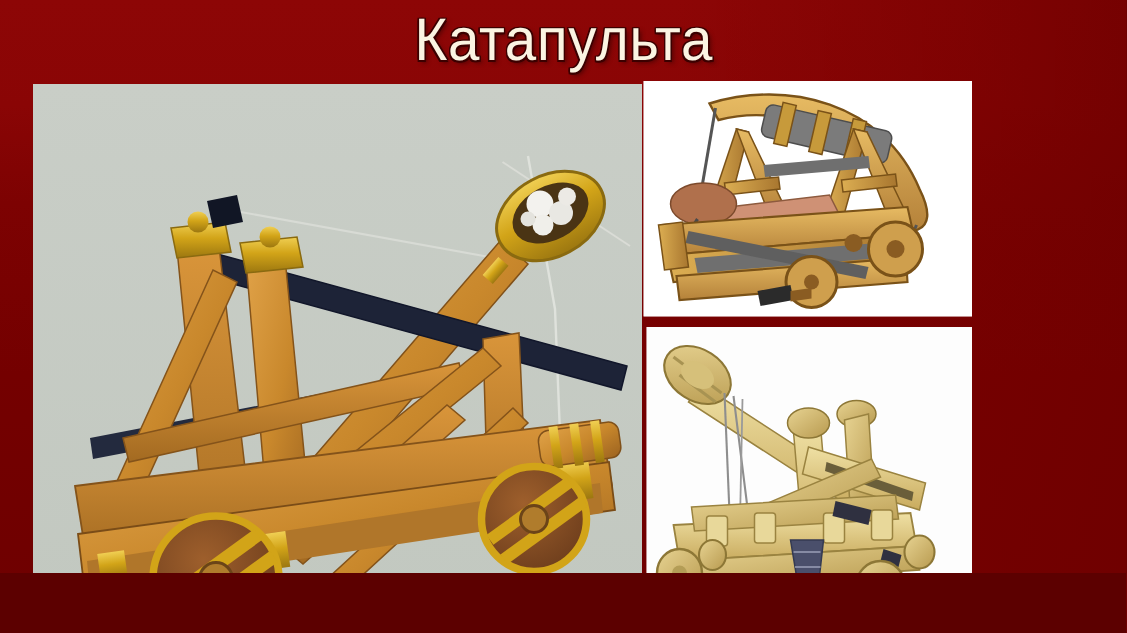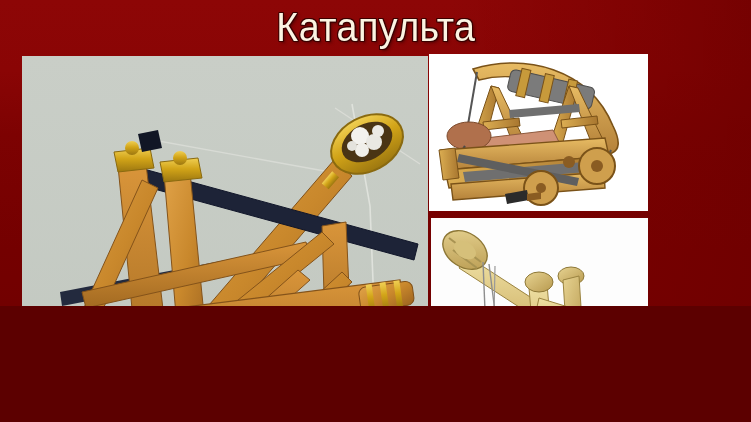--- a/index.html
+++ b/index.html
@@ -7,21 +7,21 @@
     padding: 0;
     background: #5c0000;
   }
   body {
     font-family: "Liberation Sans", sans-serif;
   }
 
   #slide {
     position: relative;
     width: 751px;
-    height: 306px;
+    height: 382px;
     overflow: hidden;
     background: #7d0103;
   }
 
   
   .bg-base {
     position: absolute;
     inset: 0;
     background: linear-gradient(180deg,
                 #8d0606 0px,

